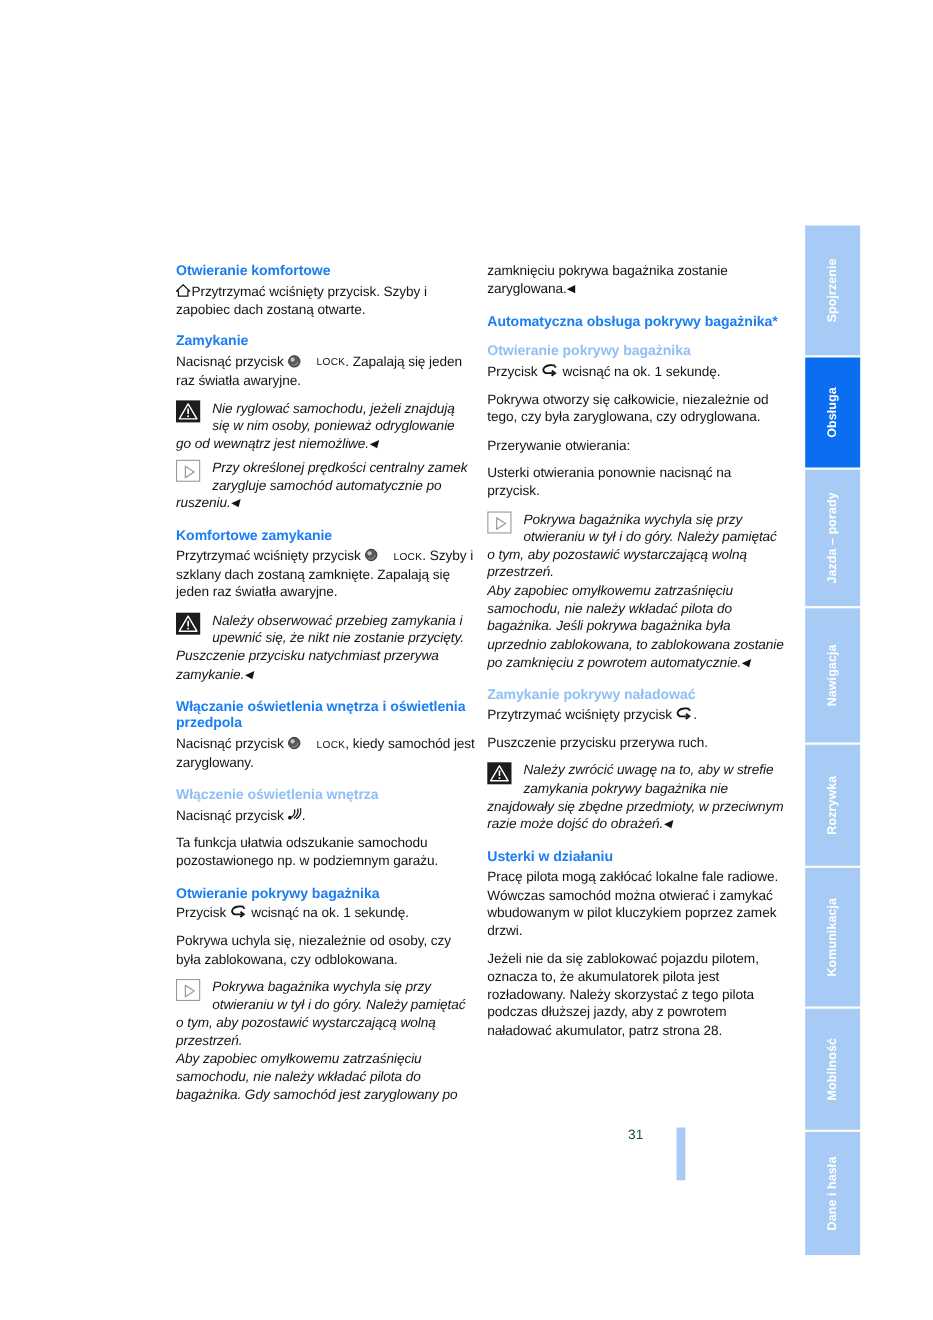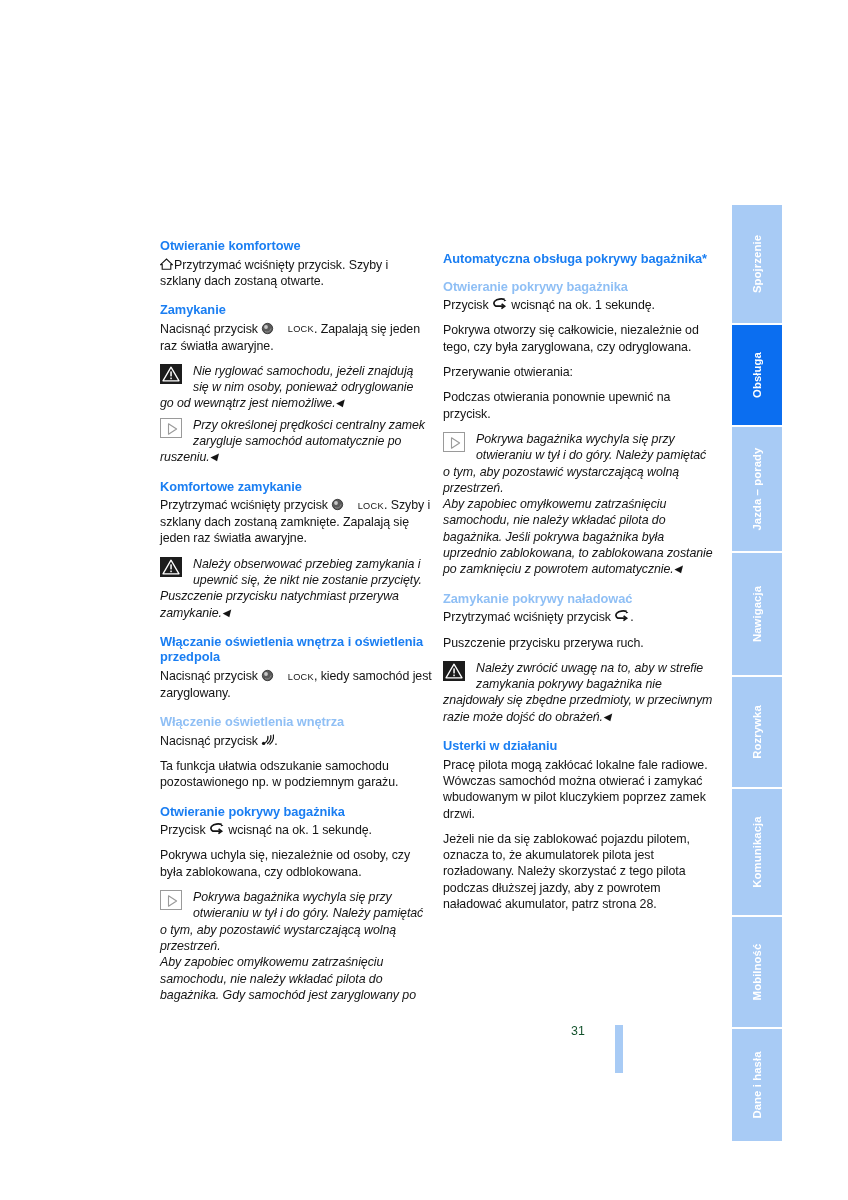--- a/index.html
+++ b/index.html
@@ -180,21 +180,21 @@
 <body>
 
 <div class="page">
 
   <div class="col col-left">
 
     <h2 class="sec">Otwieranie komfortowe</h2>
 
     <p class="para"><span class="g g-uparrow"><svg width="13" height="13" viewBox="0 0 13 13">
             <path d="M2.2 11.2 L2.2 6.6 L0.6 6.6 L6.5 1.0 L12.4 6.6 L10.8 6.6 L10.8 11.2 Z" fill="none" stroke="#141414" stroke-width="1.1" stroke-linejoin="miter"></path>
-          </svg></span><span>Przytrzymać wciśnięty przycisk. Szyby i</span> <span>szklany dach zostaną otwarte.</span></p>
+          </svg></span><span>Przytrzymać wciśnięty przycisk. Szyby i</span> <span>zapobiec dach zostaną otwarte.</span></p>
 
     <div class="gap-lg"></div>
 
     <h2 class="sec">Zamykanie</h2>
 
     <p class="para"><span>Nacisnąć przycisk </span><span class="g g-lockbtn"><svg width="13" height="13" viewBox="0 0 13 13">
             <circle cx="6.5" cy="6.5" r="5.2" fill="#5a5a5a" stroke="#2a2a2a" stroke-width="0.8"></circle>
             <circle cx="5.0" cy="5.0" r="1.9" fill="#c9c9c9"></circle>
             <path d="M4 9.5 a4 4 0 0 0 6 -3" stroke="#8e8e8e" stroke-width="1" fill="none"></path>
           </svg></span> <span class="lock-word">LOCK</span><span>. Zapalają się jeden raz światła awaryjne.</span></p>
@@ -298,20 +298,21 @@
       </span>
       <div class="note-head">Pokrywa bagażnika wychyla się przy otwieraniu w tył i do góry. Należy pamiętać</div>
       <div class="note-body">o tym, aby pozostawić wystarczającą wolną przestrzeń.</div>
       <div class="note-body">Aby zapobiec omyłkowemu zatrzaśnięciu samochodu, nie należy wkładać pilota do bagażnika. Gdy samochód jest zaryglowany po</div>
     </div>
 
   </div>
 
   <div class="col col-right">
 
+    <p class="para"><span>zamknięciu pokrywa bagażnika zostanie zaryglowana.</span><span class="endmark">◀</span></p>
 
     <div class="gap-lg"></div>
 
     <h2 class="sec">Automatyczna obsługa pokrywy bagażnika*</h2>
 
     <div class="gap-md"></div>
 
     <h3 class="sub">Otwieranie pokrywy bagażnika</h3>
 
     <p class="para"><span>Przycisk </span><span class="g g-trunk"><svg width="16" height="12" viewBox="0 0 16 12">
@@ -323,21 +324,21 @@
     <div class="gap-md"></div>
 
     <p class="para">Pokrywa otworzy się całkowicie, niezależnie od tego, czy była zaryglowana, czy odryglowana.</p>
 
     <div class="gap-md"></div>
 
     <p class="para">Przerywanie otwierania:</p>
 
     <div class="gap-md"></div>
 
-    <p class="para">Podczas otwierania ponownie upewnić na przycisk.</p>
+    <p class="para">Usterki otwierania ponownie nacisnąć na przycisk.</p>
 
     <div class="gap-md"></div>
 
     <div class="note">
       <span class="note-icon">
         <span class="ico-play"><svg width="22" height="20" viewBox="0 0 22 20">
               <path d="M7.5 4.8 L15.6 10 L7.5 15.2 Z" fill="none" stroke="#9a9a9a" stroke-width="1.1" stroke-linejoin="round"></path>
             </svg></span>
       </span>
       <div class="note-head">Pokrywa bagażnika wychyla się przy otwieraniu w tył i do góry. Należy pamiętać</div>

